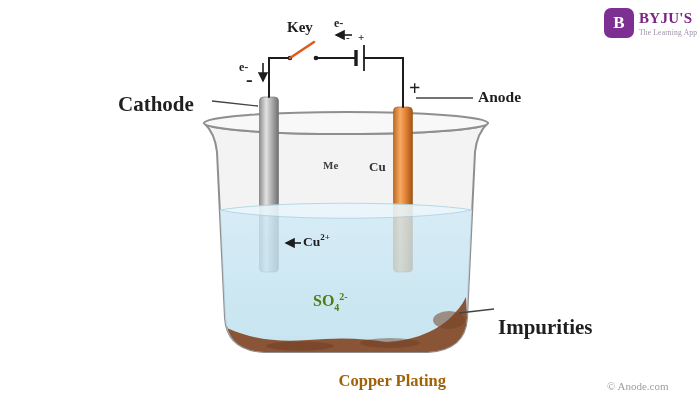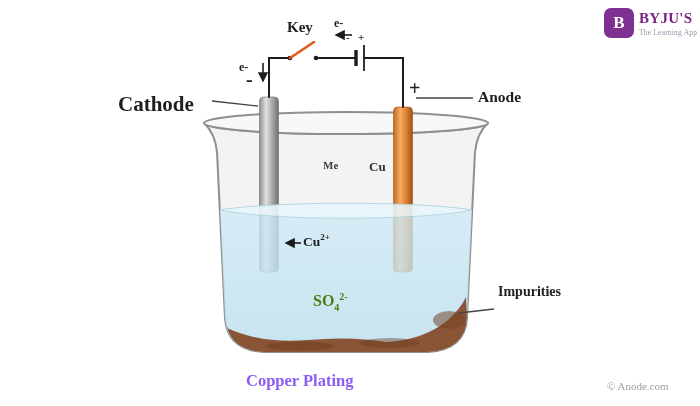--- a/index.html
+++ b/index.html
@@ -19,23 +19,23 @@
   .an-sign{left:409px;top:78px;font-size:20px;}
   .cathode{left:118px;top:93px;font-size:21px;}
   .anode{left:478px;top:89px;font-size:15.5px;}
   .me{left:284px;top:160px;font-size:11px;color:#404040;margin-left:39px;}
   .cu{left:369px;top:160px;font-size:13px;color:#333;}
   .cu-ion{left:303px;top:233px;font-size:13.5px;text-align:right;}
   .cu-ion sup{font-size:9px;}
   .so4-ion{left:313px;top:292px;font-size:16px;color:#4d7c0f;}
   .so4-ion sub{font-size:10px;}
   .so4-ion sup{font-size:10px;}
-  .impurities{left:498px;top:285px;font-size:14px;}
+  .impurities{left:498px;top:316px;font-size:21px;}
   .impurities-note{left:498px;top:319px;font-size:14px;font-weight:normal;}
-  .title{left:246px;top:372px;width:200px;text-align:left;font-size:16.5px;color:#8b5cf6;}
+  .title{left:246px;top:372px;width:200px;text-align:right;font-size:16.5px;color:#a16207;}
   .copyright{left:607px;top:381px;font-size:11px;color:#9aa0a4;}
   .logo{position:absolute;left:604px;top:8px;display:flex;align-items:center;gap:5px;}
   .logo-box{width:30px;height:30px;border-radius:7px;background:#7e2f92;color:#fff;
     font-weight:bold;font-size:17px;text-align:center;line-height:30px;}
   .logo-brand{font-weight:bold;font-size:15px;color:#7b2382;letter-spacing:.3px;}
   .logo-tag{font-size:7.5px;color:#9b8fa6;letter-spacing:.2px;margin-top:1px;}
 </style>
 </head>
 <body>
 

